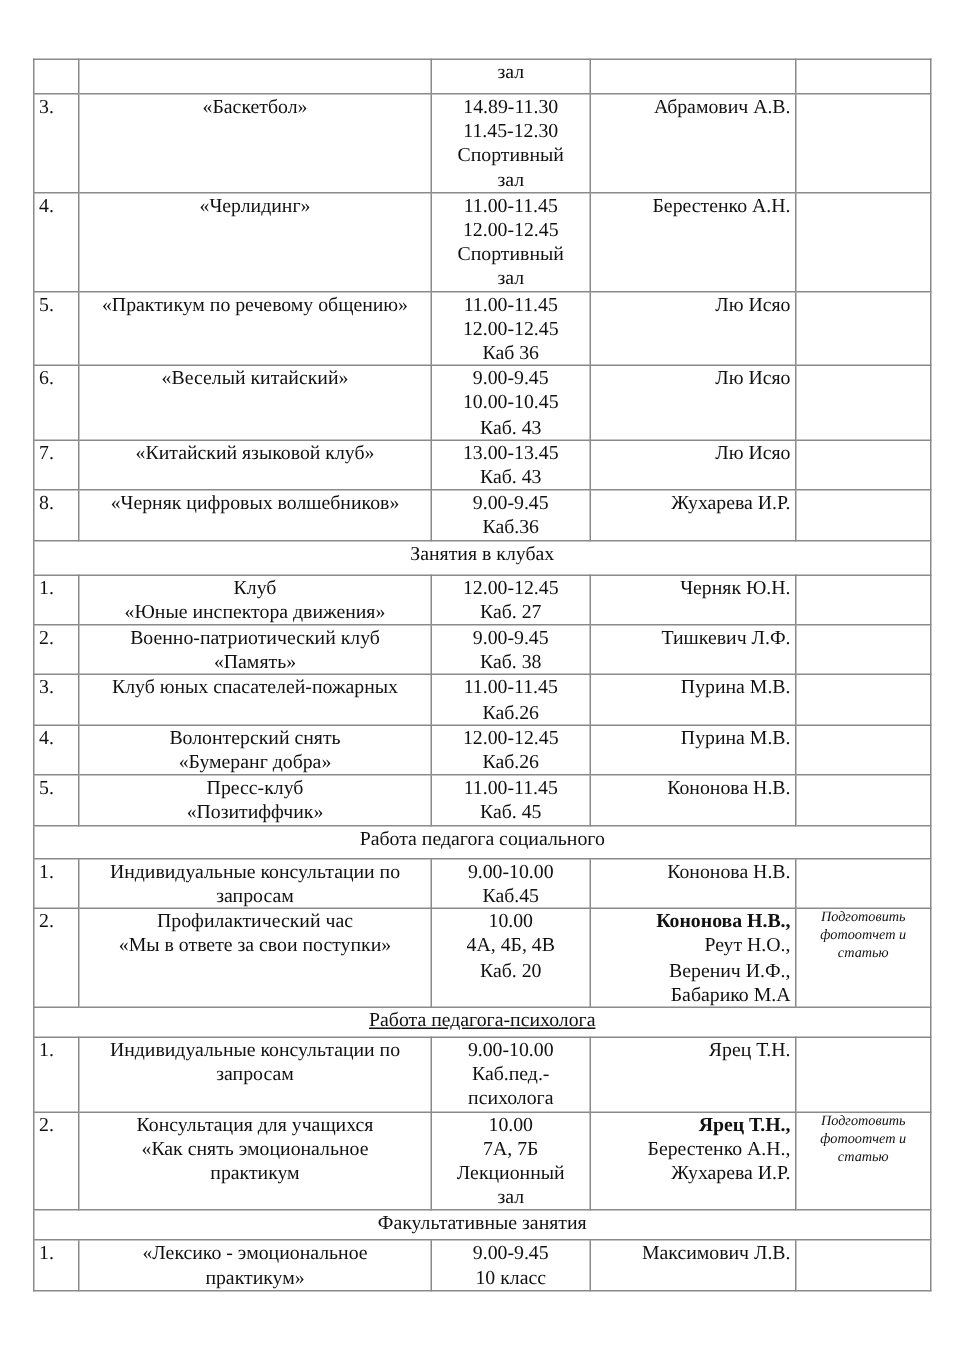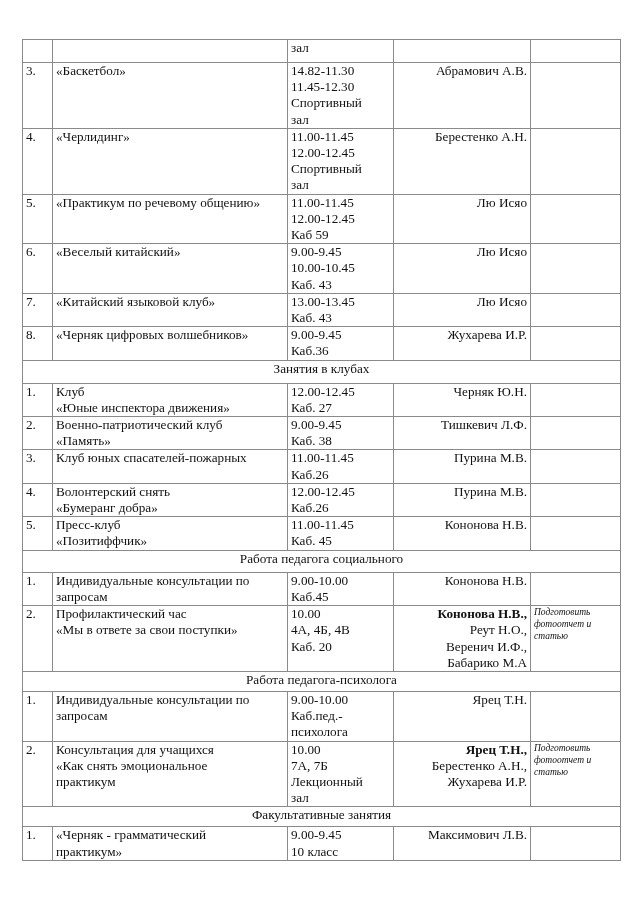--- a/index.html
+++ b/index.html
@@ -13,23 +13,23 @@
     table.sched td {
       border: 1px solid #8a8a8a; padding: 0 3px; vertical-align: top;
       box-sizing: border-box;
     }
     col.c-num { width: 30px; }
     col.c-name { width: 235px; }
     col.c-time { width: 106px; }
     col.c-resp { width: 137px; }
     col.c-note { width: 90px; }
     td.num { text-align: left; padding-left: 3px; }
-    td.name, td.time { }
+    td.name, td.time { text-align: center; }
     td.resp { text-align: right; padding-left: 6px; }
-    td.note { text-align: left; font-style: italic; font-size: 9.5px; line-height: 12px; padding-top: 2px; }
+    td.note { text-align: center; font-style: italic; font-size: 9.5px; line-height: 12px; padding-top: 2px; }
     td.section { text-align: center; padding-top: 2px; }
     .line { display: block; }
     .bold { font-weight: bold; }
   </style>
 </head>
 <body>
 
 <table class="sched">
   <colgroup>
     <col class="c-num">
@@ -47,21 +47,21 @@
         </td>
         <td class="resp"></td>
         <td class="note"></td>
       </tr>
       <tr style="height: 62px;">
         <td class="num">3.</td>
         <td class="name">
           <span class="line">«Баскетбол»</span>
         </td>
         <td class="time">
-          <span class="line">14.82-11.30</span>
+          <span class="line">14.89-11.30</span>
           <span class="line">11.45-12.30</span>
           <span class="line">Спортивный</span>
           <span class="line">зал</span>
         </td>
         <td class="resp">
           <span class="line">Абрамович А.В.</span>
         </td>
         <td class="note"></td>
       </tr>
       <tr style="height: 63px;">
@@ -81,21 +81,21 @@
         <td class="note"></td>
       </tr>
       <tr style="height: 49px;">
         <td class="num">5.</td>
         <td class="name">
           <span class="line">«Практикум по речевому общению»</span>
         </td>
         <td class="time">
           <span class="line">11.00-11.45</span>
           <span class="line">12.00-12.45</span>
-          <span class="line">Каб 59</span>
+          <span class="line">Каб 36</span>
         </td>
         <td class="resp">
           <span class="line">Лю Исяо</span>
         </td>
         <td class="note"></td>
       </tr>
       <tr style="height: 49px;">
         <td class="num">6.</td>
         <td class="name">
           <span class="line">«Веселый китайский»</span>
@@ -249,21 +249,21 @@
           <span class="line">Реут Н.О.,</span>
           <span class="line">Веренич И.Ф.,</span>
           <span class="line">Бабарико М.А</span>
         </td>
         <td class="note">
           <span class="line">Подготовить</span>
           <span class="line">фотоотчет и</span>
           <span class="line">статью</span>
         </td>
       </tr>
-      <tr style="height: 20px;">
+      <tr style="height: 20px; text-decoration: underline;">
         <td colspan="5" class="section">Работа педагога-психолога</td>
       </tr>
       <tr style="height: 48px;">
         <td class="num">1.</td>
         <td class="name">
           <span class="line">Индивидуальные консультации по</span>
           <span class="line">запросам</span>
         </td>
         <td class="time">
           <span class="line">9.00-10.00</span>
@@ -298,21 +298,21 @@
           <span class="line">фотоотчет и</span>
           <span class="line">статью</span>
         </td>
       </tr>
       <tr style="height: 20px; padding-left: 30px;">
         <td colspan="5" class="section">Факультативные занятия</td>
       </tr>
       <tr style="height: 33px;">
         <td class="num">1.</td>
         <td class="name">
-          <span class="line">«Черняк - грамматический</span>
+          <span class="line">«Лексико - эмоциональное</span>
           <span class="line">практикум»</span>
         </td>
         <td class="time">
           <span class="line">9.00-9.45</span>
           <span class="line">10 класс</span>
         </td>
         <td class="resp">
           <span class="line">Максимович Л.В.</span>
         </td>
         <td class="note"></td>

